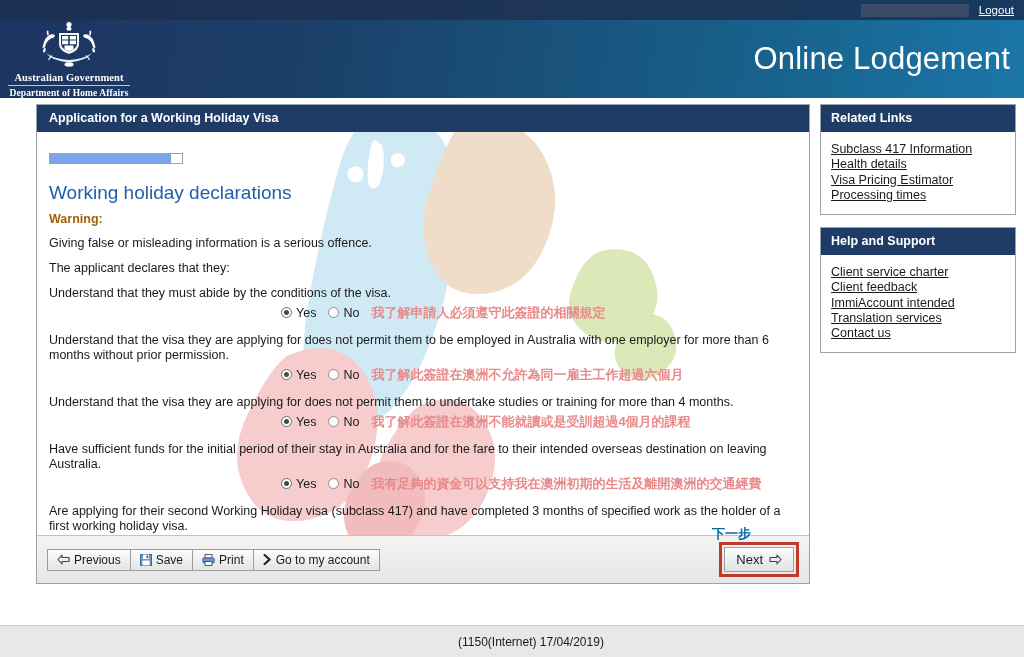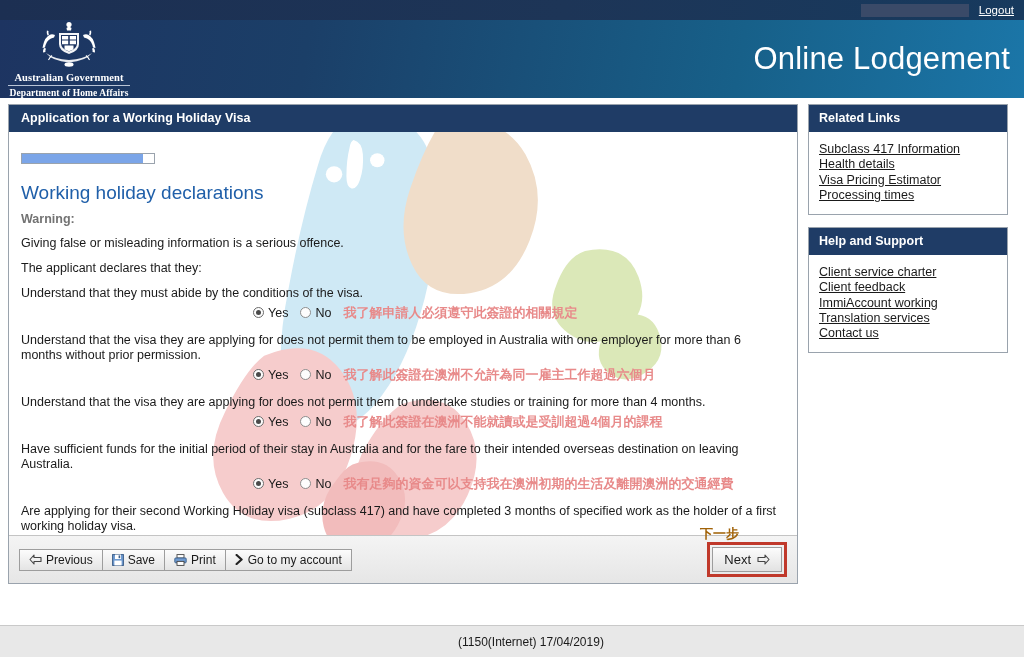--- a/index.html
+++ b/index.html
@@ -67,20 +67,21 @@
   }
 
   
   .page {
     position: relative;
     height: 527px;
     background: #ffffff;
     padding: 6px 8px 0 8px;
     display: flex;
     gap: 10px;
+    margin-left: 28px;
   }
   .main-col {
     width: 790px;
     display: flex; flex-direction: column;
   }
   .side-col {
     width: 200px;
     padding-top: 0px;
   }
 
@@ -140,21 +141,21 @@
   }
 
   .section-title {
     margin-top: 18px;
     color: #1f5fa9;
     font-size: 19px;
     font-weight: 400;
   }
   .warning-label {
     margin-top: 8px;
-    font-size: 12.5px; font-weight: bold; color: #737373;
+    font-size: 12.5px; font-weight: bold; color: #a16207;
   }
   .warn-row {
     margin-top: 10px;
     display: flex; align-items: baseline;
   }
   .warn-en { font-size: 12.5px; color: #1a1a1a; }
   .zh-blue {
     color: #4a4ad6; font-size: 12.5px; font-weight: bold;
     margin-left: 38px;
   }
@@ -222,21 +223,21 @@
     background: linear-gradient(to bottom, #fcfcfc, #e2e2e2);
     border: 1px solid #9d9d9d;
     font-size: 13px; color: #1a1a1a;
     padding: 4px 11px;
     display: inline-flex; align-items: center; gap: 5px;
     cursor: pointer;
   }
   .zh-next {
     position: absolute;
     right: 58px; bottom: 40px;
-    color: #a16207; font-size: 13px; font-weight: bold;
+    color: #0369a1; font-size: 13px; font-weight: bold;
     z-index: 2;
   }
 
   
   .side-panel {
     border: 1px solid #9aa3ad;
     background: #ffffff;
     margin-bottom: 12px;
   }
   .side-head {
@@ -459,21 +460,21 @@
           <a class="side-link">Health details</a>
           <a class="side-link">Visa Pricing Estimator</a>
           <a class="side-link">Processing times</a>
         </div>
     </div>
     <div class="side-panel">
       <div class="side-head">Help and Support</div>
       <div class="side-body" id="help-support-list">
           <a class="side-link">Client service charter</a>
           <a class="side-link">Client feedback</a>
-          <a class="side-link">ImmiAccount working</a>
+          <a class="side-link">ImmiAccount intended</a>
           <a class="side-link">Translation services</a>
           <a class="side-link">Contact us</a>
         </div>
     </div>
   </div>
 </div>
 
 <div class="footer">
   <div class="footer-build">(1150(Internet) 17/04/2019)</div>
 </div>

